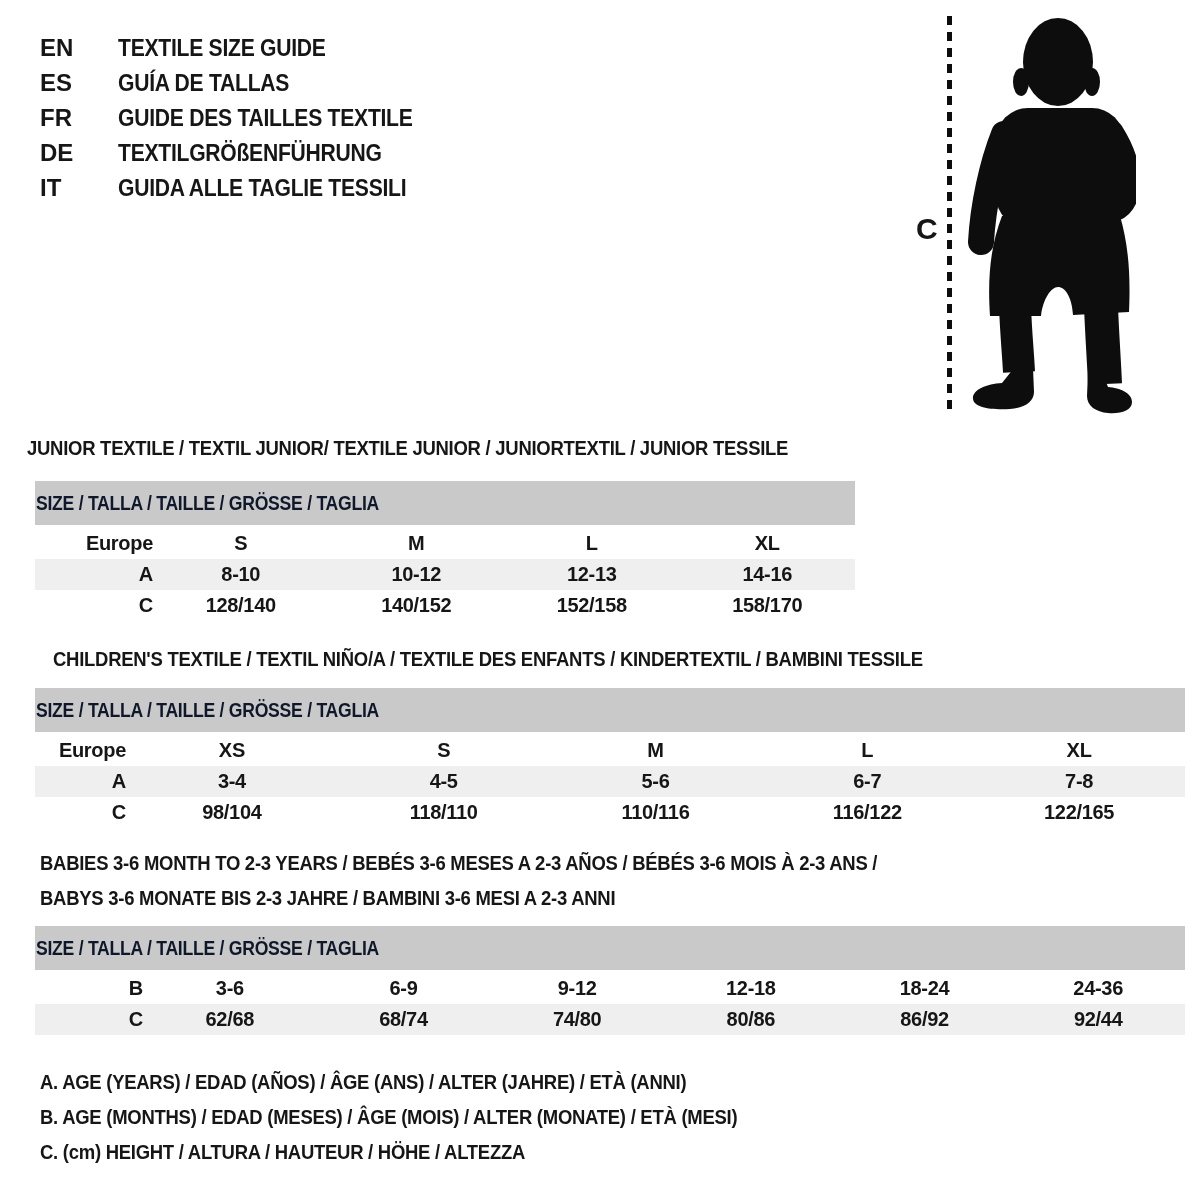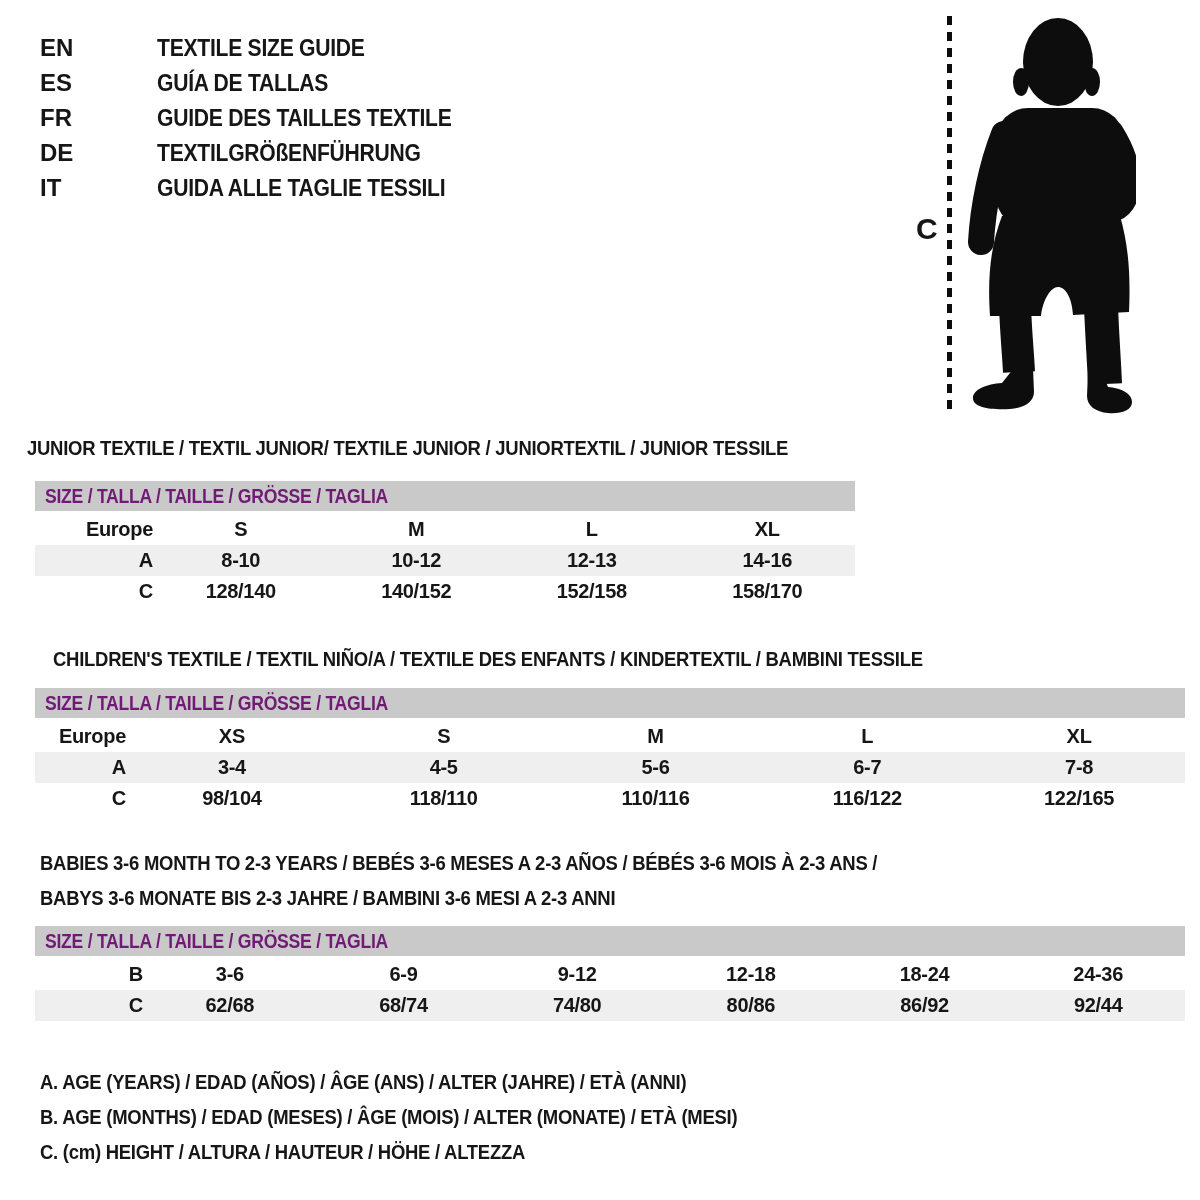--- a/index.html
+++ b/index.html
@@ -8,21 +8,21 @@
   body {
     width:1200px; height:1200px; position:relative; overflow:hidden;
     font-family:"Liberation Sans", sans-serif;
     color:#161616;
   }
   .abs { position:absolute; }
   .cond { transform:scaleX(0.88); transform-origin:0 50%; display:inline-block; white-space:nowrap; letter-spacing:-0.3px; }
 
   
   .lang { left:40px; top:30px; }
-  .lang-row { display:flex; height:35px; align-items:center; font-size:24px; font-weight:bold;gap:39px; }
+  .lang-row { display:flex; height:35px; align-items:center; font-size:24px; font-weight:bold; }
   .lang-code { width:78px; flex:0 0 78px; }
 
   
   .measure-line {
     left:947px; top:16px; width:5px; height:400px;
     background:repeating-linear-gradient(to bottom, #0d0d0d 0 9px, transparent 9px 16px);
   }
   .measure-label { left:916px; top:212px; font-size:30px; font-weight:bold; }
   .silhouette { left:966px; top:16px; }
 
@@ -31,22 +31,22 @@
   .t-junior   { left:27px; top:430px; }
   .t-children { left:53px; top:641px; }
   .t-babies   { left:40px; top:845px; }
 
   
   .table { }
   .tbl-junior   { left:35px; top:481px; width:820px; }
   .tbl-children { left:35px; top:688px; width:1150px; }
   .tbl-babies   { left:35px; top:926px; width:1150px; }
   .thead {
-    height:30px; background:#c9c9c9; display:flex; align-items:center;
-    padding-left:10px; margin-bottom:3px; color:#701a75;
+    height:44px; background:#c9c9c9; display:flex; align-items:center;
+    padding-left:1px; margin-bottom:3px; color:#0f172a;
     font-size:20px; font-weight:bold;
   }
   .trow { display:flex; height:31px; align-items:center; font-size:20px; font-weight:bold; }
   .trow.shaded { background:#efefef; }
   .tcell { flex:1; text-align:center; letter-spacing:-0.3px; }
   .tcell.first { text-align:right; padding-left:10px; }
   .tbl-junior   .tcell.first { flex:0 0 118px; }
   .tbl-children .tcell.first { flex:0 0 91px; }
   .tbl-babies   .tcell.first { flex:0 0 108px; }
 

